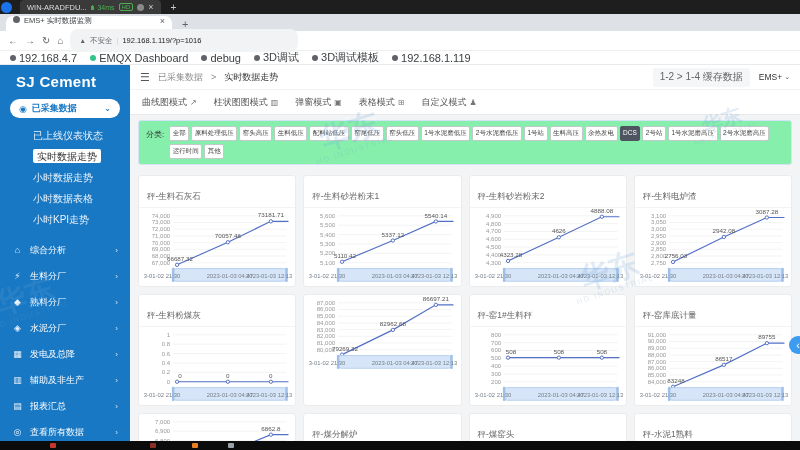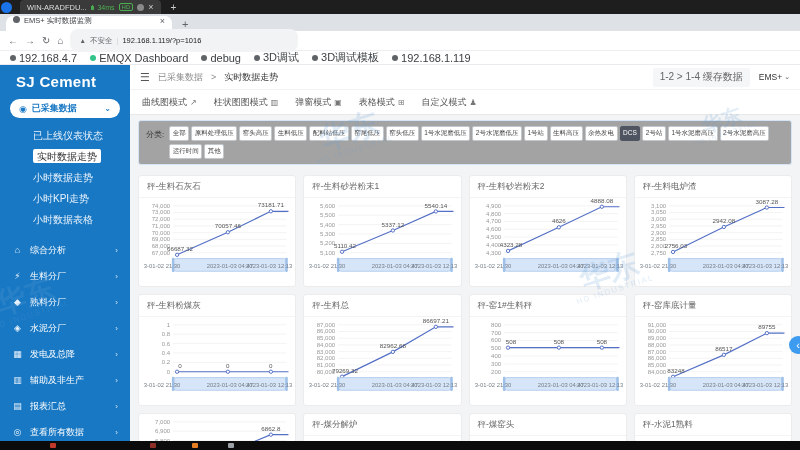--- a/index.html
+++ b/index.html
@@ -57,30 +57,30 @@
   .crumb-cur{font-size:9px;color:#333;}
   .hdr-right{margin-left:auto;display:flex;align-items:center;gap:9px;}
   .cache-chip{background:#f5f6f7;border-radius:2px;font-size:10px;color:#666;padding:2.5px 7px;}
   .profile{font-size:8.5px;color:#333;display:flex;align-items:center;gap:2px;}
   .profile-chevron{font-size:7px;color:#555;}
 
   .mode-tabs{height:24px;background:#fff;border-top:1px solid #f2f2f2;border-bottom:1px solid #e8e8e8;display:flex;align-items:center;gap:17px;padding:0 12px;}
   .mode-tab{font-size:9px;color:#555;display:flex;gap:3px;align-items:center;cursor:pointer;white-space:nowrap;}
   .mode-tab .mode-ico{font-size:8px;color:#777;}
 
-  .filter-panel{margin:5px 8px;background:#a3a3a3;border:1px solid #d4e4f6;border-radius:3px;padding:5px 7px;display:flex;gap:5px;align-items:flex-start;}
+  .filter-panel{margin:5px 8px;background:#86efac;border:1px solid #d4e4f6;border-radius:3px;padding:5px 7px;display:flex;gap:5px;align-items:flex-start;}
   .filter-label{font-size:8px;color:#333;padding-top:3px;white-space:nowrap;}
   .chips-wrap{display:flex;flex-direction:column;gap:3px;}
   .chips{display:flex;flex-wrap:nowrap;gap:2px;}
   .chip{background:#fff;border:1px solid #c3c8cd;border-radius:2px;font-size:6.5px;color:#444;padding:2px 2.5px;white-space:nowrap;cursor:pointer;}
   .chip.active{background:#4e5560;border-color:#4e5560;color:#fff;}
 
   #charts{display:grid;grid-template-columns:repeat(4,1fr);gap:7px;padding:5px 8px;}
   .chart-card{background:#fff;border:1px solid #ececec;border-radius:3px;height:110px;overflow:hidden;}
-  .chart-card-header{font-size:8.5px;color:#666;padding:5px 8px 4px 8px;border-bottom:1px solid #f3f3f3;white-space:nowrap;overflow:hidden;}
+  .chart-card-header{font-size:8.5px;color:#666;padding:5px 8px 4px 8px;border-bottom:1px solid #f3f3f3;white-space:nowrap;overflow:hidden;margin-top:10px;}
   .chart-card svg{display:block;width:100%;height:86px;}
 
   .taskbar{position:absolute;left:0;bottom:0;width:800px;height:9px;background:#0b0b0b;z-index:60;}
   .tb-item{position:absolute;top:2px;width:6px;height:5px;border-radius:1px;}
 
   .float-btn{position:absolute;right:-7px;top:336px;width:18px;height:18px;border-radius:50%;background:#3d9bf0;color:#fff;font-size:11px;display:flex;align-items:center;justify-content:center;z-index:55;cursor:pointer;}
 
   .watermark{position:absolute;color:rgba(105,160,210,.20);transform:rotate(-18deg);z-index:40;pointer-events:none;text-align:center;line-height:1.05;}
   .wm-big{font-size:30px;font-weight:bold;}
   .wm-small{font-size:8px;letter-spacing:1.5px;}
@@ -160,22 +160,22 @@
       <div class="logo">SJ Cement</div>
       <div class="side-group">
         <span class="group-ico">◉</span>
         <span>已采集数据</span>
         <span class="group-chevron">⌄</span>
       </div>
       <div class="submenu" id="submenu">
           <div class="submenu-item"><span>已上线仪表状态</span></div>
           <div class="submenu-item active"><span>实时数据走势</span></div>
           <div class="submenu-item"><span>小时数据走势</span></div>
+          <div class="submenu-item"><span>小时数据表格</span></div>
           <div class="submenu-item"><span>小时KPI走势</span></div>
-          <div class="submenu-item"><span>小时数据表格</span></div>
         </div>
       <div id="sections">
           <div class="side-section">
             <span class="side-ico">⌂</span>
             <span>综合分析</span>
             <span class="side-chevron">›</span>
           </div>
           <div class="side-section">
             <span class="side-ico">⚡</span>
             <span>生料分厂</span>
@@ -435,21 +435,20 @@
               <text x="134" y="52" text-anchor="middle" font-size="6.4" fill="#555" font-family="Liberation Sans, DejaVu Sans, sans-serif">0</text>
               <rect x="34" y="62" width="116" height="13" rx="3" fill="#d7e5f8" stroke="#a9c6ea" stroke-width="0.8"></rect>
               <rect x="32.7" y="61.2" width="2.6" height="14.6" rx="1" fill="#9fc0e8"></rect>
               <rect x="148.7" y="61.2" width="2.6" height="14.6" rx="1" fill="#9fc0e8"></rect>
               <text x="4" y="71.5" text-anchor="start" font-size="6" fill="#77808a" font-family="Liberation Sans, DejaVu Sans, sans-serif">3-01-02 21:30</text>
               <text x="92" y="71.5" text-anchor="middle" font-size="6" fill="#77808a" font-family="Liberation Sans, DejaVu Sans, sans-serif">2023-01-03 04:47</text>
               <text x="156" y="71.5" text-anchor="end" font-size="6" fill="#77808a" font-family="Liberation Sans, DejaVu Sans, sans-serif">2023-01-03 12:13</text>
             </svg>
           </div>
           <div class="chart-card">
-            <div class="chart-card-header">秤-生料总</div>
             <svg viewBox="0 0 158 88">
               <line x1="34" y1="8" x2="150" y2="8" stroke="#ededed" stroke-width="0.7"></line>
               <text x="31" y="10" text-anchor="end" font-size="6.2" fill="#999" font-family="Liberation Sans, DejaVu Sans, sans-serif">87,000</text>
               <line x1="34" y1="14.857142857142858" x2="150" y2="14.857142857142858" stroke="#ededed" stroke-width="0.7"></line>
               <text x="31" y="16.857142857142858" text-anchor="end" font-size="6.2" fill="#999" font-family="Liberation Sans, DejaVu Sans, sans-serif">86,000</text>
               <line x1="34" y1="21.714285714285715" x2="150" y2="21.714285714285715" stroke="#ededed" stroke-width="0.7"></line>
               <text x="31" y="23.714285714285715" text-anchor="end" font-size="6.2" fill="#999" font-family="Liberation Sans, DejaVu Sans, sans-serif">85,000</text>
               <line x1="34" y1="28.571428571428573" x2="150" y2="28.571428571428573" stroke="#ededed" stroke-width="0.7"></line>
               <text x="31" y="30.571428571428573" text-anchor="end" font-size="6.2" fill="#999" font-family="Liberation Sans, DejaVu Sans, sans-serif">84,000</text>
               <line x1="34" y1="35.42857142857143" x2="150" y2="35.42857142857143" stroke="#ededed" stroke-width="0.7"></line>

